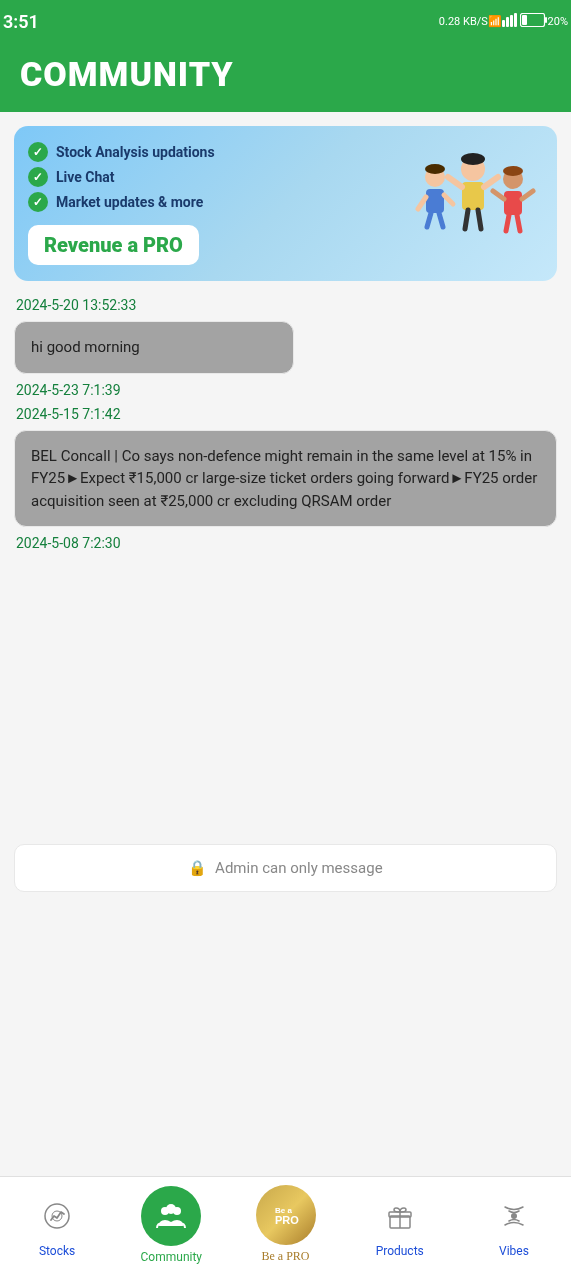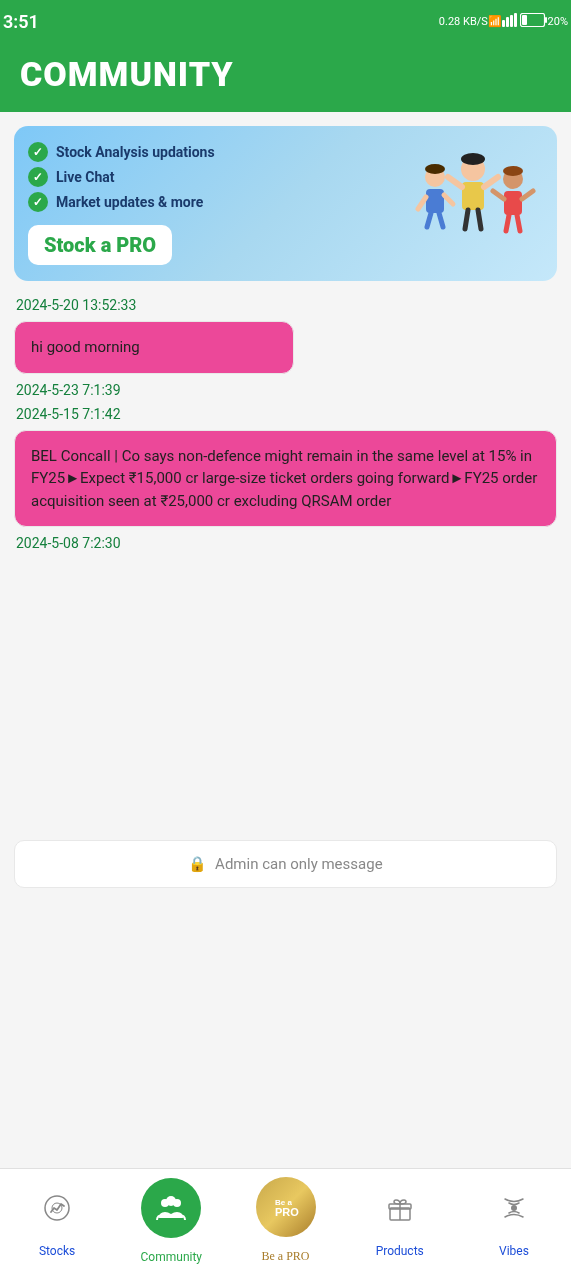--- a/index.html
+++ b/index.html
@@ -119,21 +119,21 @@
     
     .timestamp {
       color: #15803d;
       font-size: 14px;
       margin-bottom: 8px;
       margin-left: 2px;
     }
 
     
     .message-bubble {
-      background: #ec4899;
+      background: #a3a3a3;
       border-radius: 12px;
       padding: 14px 16px;
       margin-bottom: 8px;
       border: 1px solid #e8e8e8;
       font-size: 15px;
       color: #222;
       line-height: 1.5;
     }
     .message-bubble.left-align {
       max-width: 280px;
@@ -166,21 +166,21 @@
       align-items: center;
       padding: 8px 0 16px 0;
       position: sticky;
       bottom: 0;
       margin-top: auto;
     }
     .nav-item {
       display: flex;
       flex-direction: column;
       align-items: center;
-      gap: 12px;
+      gap: 4px;
       flex: 1;
       cursor: pointer;
     }
     .nav-icon-wrap {
       width: 48px;
       height: 48px;
       display: flex;
       align-items: center;
       justify-content: center;
       border-radius: 50%;
@@ -261,21 +261,21 @@
       </div>
       <div class="pro-banner-item">
         <div class="check-icon">✓</div>
         <span>Live Chat</span>
       </div>
       <div class="pro-banner-item">
         <div class="check-icon">✓</div>
         <span>Market updates &amp; more</span>
       </div>
       <div class="pro-banner-btn">
-        <span>Stock a PRO</span>
+        <span>Revenue a PRO</span>
       </div>
     </div>
 
     <div class="pro-banner-right">
       <svg width="130" height="110" viewBox="0 0 130 110">
 
         <circle cx="22" cy="28" r="10" fill="#f5c5a0"></circle>
         <rect x="13" y="40" width="18" height="24" rx="4" fill="#4a7cd4"></rect>
         <line x1="13" y1="48" x2="5" y2="60" stroke="#f5c5a0" stroke-width="5" stroke-linecap="round"></line>
         <line x1="31" y1="46" x2="40" y2="55" stroke="#f5c5a0" stroke-width="5" stroke-linecap="round"></line>

